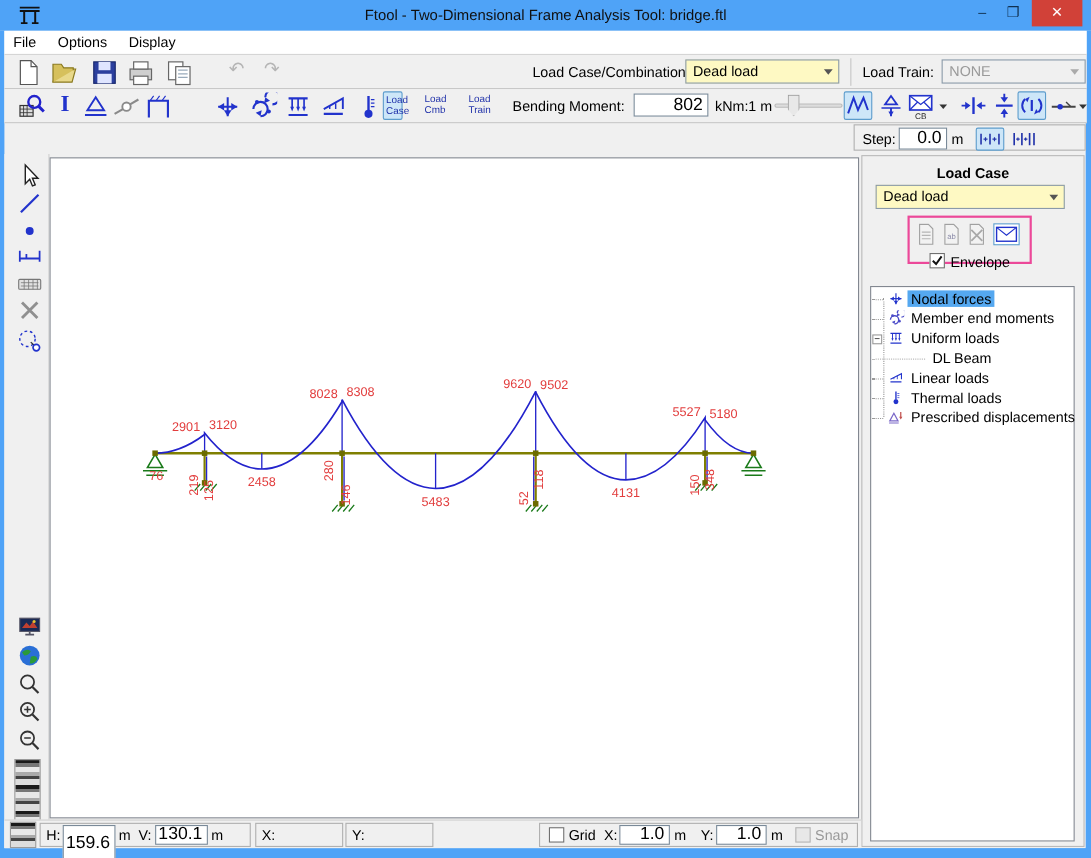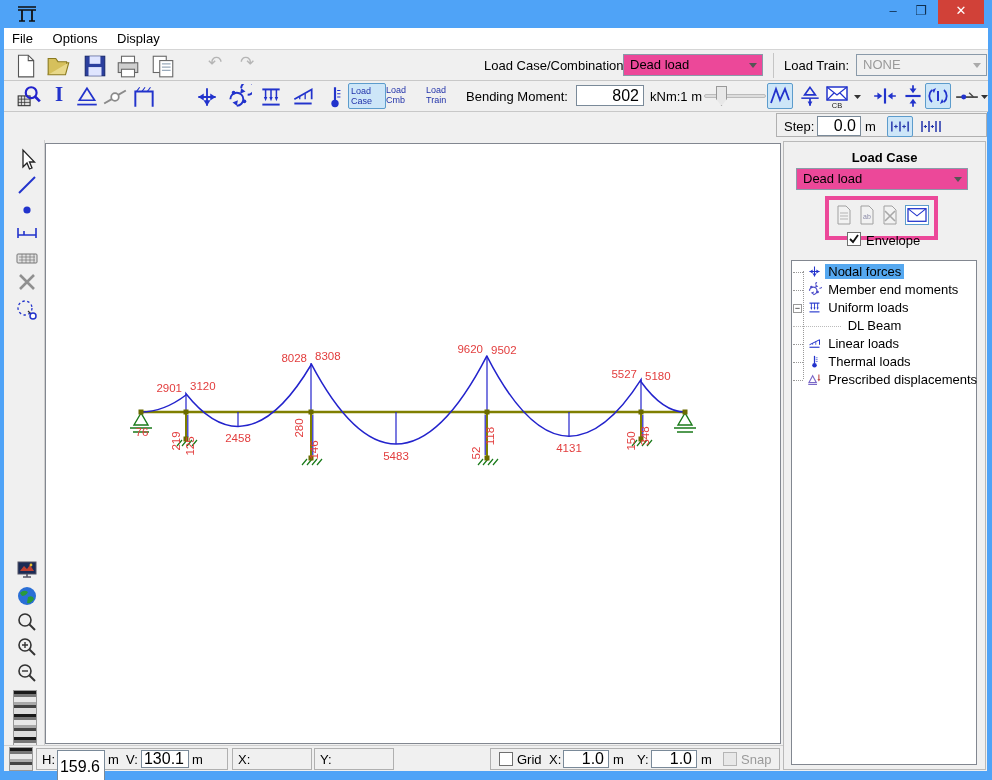--- a/index.html
+++ b/index.html
@@ -14,22 +14,22 @@
   .title-text { top:6px; left:0; width:992px; text-align:center; font-size:13.5px; color:#101010; }
   .winbtn { top:0px; height:24px; text-align:center; line-height:22px; font-size:13px; color:#103050; }
   .closebtn { background:#d14138; color:#fff; }
   
   .menubar { left:4px; top:28px; width:984px; height:22px; background:#fff; border-bottom:1px solid #d5d5d5; }
   .menuitem { display:inline-block; padding:3px 8px 0 8px; height:22px; }
   
   .toolbar { left:4px; width:984px; background:#f0f0f0; border-bottom:1px solid #c8c8c8; }
   .tbtn { position:absolute; width:26px; height:26px; }
   .sel-toggle { background:#cde6f8; border:1px solid #5c9ccc; border-radius:2px; }
-  .twoline { font-size:9px; line-height:10px; color:#2233aa; text-align:left; padding:2px 0 0 2px; width:38px; height:26px; }
-  .dd { background:#ec4899; border:1px solid #8a9aa9; padding:2px 18px 0 6px; height:22px; position:absolute; }
+  .twoline { font-size:9px; line-height:10px; color:#2233aa; text-align:left; padding:2px 0 0 2px; width:18px; height:26px; }
+  .dd { background:#fef9c3; border:1px solid #8a9aa9; padding:2px 18px 0 6px; height:22px; position:absolute; }
   .dd-dis { background:#f0f0f0; color:#9a9a9a; }
   .chev { position:absolute; right:5px; top:8px; width:0; height:0; border-left:4px solid transparent; border-right:4px solid transparent; border-top:5px solid #555; }
   .chev-dis { border-top-color:#aaa; }
   .lbl { position:absolute; white-space:nowrap; }
   input.val { border:1px solid #7a8a99; background:#fff; text-align:right; padding-right:4px; font-size:16px; height:21px; font-family:"Liberation Sans",sans-serif; }
   .sunken { border:1px solid #b0b0b0; background:#f0f0f0; }
   .redmsg { color:#e23d3d; font-weight:bold; }
   
   .railbtn { position:absolute; left:10px; width:26px; height:24px; }
   .gradstrip { background:repeating-linear-gradient(180deg,#1a1a1a 0 3px,#777 3px 6px,#e8e8e8 6px 11px,#aaa 11px 14px,#444 14px 17px,#ddd 17px 23px); border:1px solid #999; }
@@ -49,20 +49,21 @@
 <body>
 
 <div class="win">
 
   <div class="abs titlebar">
     <svg class="abs" style="left:16px;top:4px" width="22" height="20" viewBox="0 0 22 20">
       <path d="M2,3 H20 M2,6 H20" stroke="#111" stroke-width="1.6" fill="none"></path>
       <path d="M6,6 V17 M16,6 V17" stroke="#111" stroke-width="1.8" fill="none"></path>
       <path d="M3,17 H9 M13,17 H19" stroke="#111" stroke-width="1.6" fill="none"></path>
     </svg>
+    <div class="abs title-text">Ftool - Two-Dimensional Frame Analysis Tool: bridge.ftl</div>
     <div class="abs winbtn" style="left:880px;width:26px">–</div>
     <div class="abs winbtn" style="left:908px;width:26px">❐</div>
     <div class="abs winbtn closebtn" style="left:938px;width:46px">✕</div>
   </div>
 
   <div class="abs edge" style="left:0;top:28px;width:4px;height:752px"></div>
   <div class="abs edge" style="left:987px;top:28px;width:5px;height:752px"></div>
   <div class="abs edge" style="left:0;top:771px;width:992px;height:9px"></div>
 
   <div class="abs menubar">
@@ -356,21 +357,21 @@
       </g>
     </svg>
   </div>
 
   <div class="abs" style="left:783px;top:141px;width:203px;height:629px;background:#f0f0f0;border:1px solid #b9b9b9">
     <div class="abs panel-title" style="left:0;top:8px;width:100%">Load Case</div>
     <div class="dd" style="left:12px;top:26px;width:172px">
       <span>Dead load</span>
       <span class="chev"></span>
     </div>
-    <div class="abs" style="left:41px;top:54px;width:113px;height:44px;border:4px solid #ec4899">
+    <div class="abs" style="left:41px;top:54px;width:113px;height:44px;border:2px solid #ec4899">
       <svg class="abs" style="left:6px;top:5px" width="18" height="20" viewBox="0 0 18 20">
         <path d="M3,1 H11 L15,5 V19 H3 Z" fill="#f2f2f2" stroke="#a0a0a0"></path>
           <path d="M5,8 H13 M5,11 H13 M5,14 H13" stroke="#b5b5b5"></path>
       </svg>
       <svg class="abs" style="left:29px;top:5px" width="18" height="20" viewBox="0 0 18 20">
         <path d="M3,1 H11 L15,5 V19 H3 Z" fill="#f2f2f2" stroke="#a0a0a0"></path>
           <text x="9" y="14" font-size="7" text-anchor="middle" fill="#8a8aa8">ab</text>
       </svg>
       <svg class="abs" style="left:52px;top:5px" width="18" height="20" viewBox="0 0 18 20">
         <path d="M3,1 H11 L15,5 V19 H3 Z" fill="#f2f2f2" stroke="#a0a0a0"></path>

